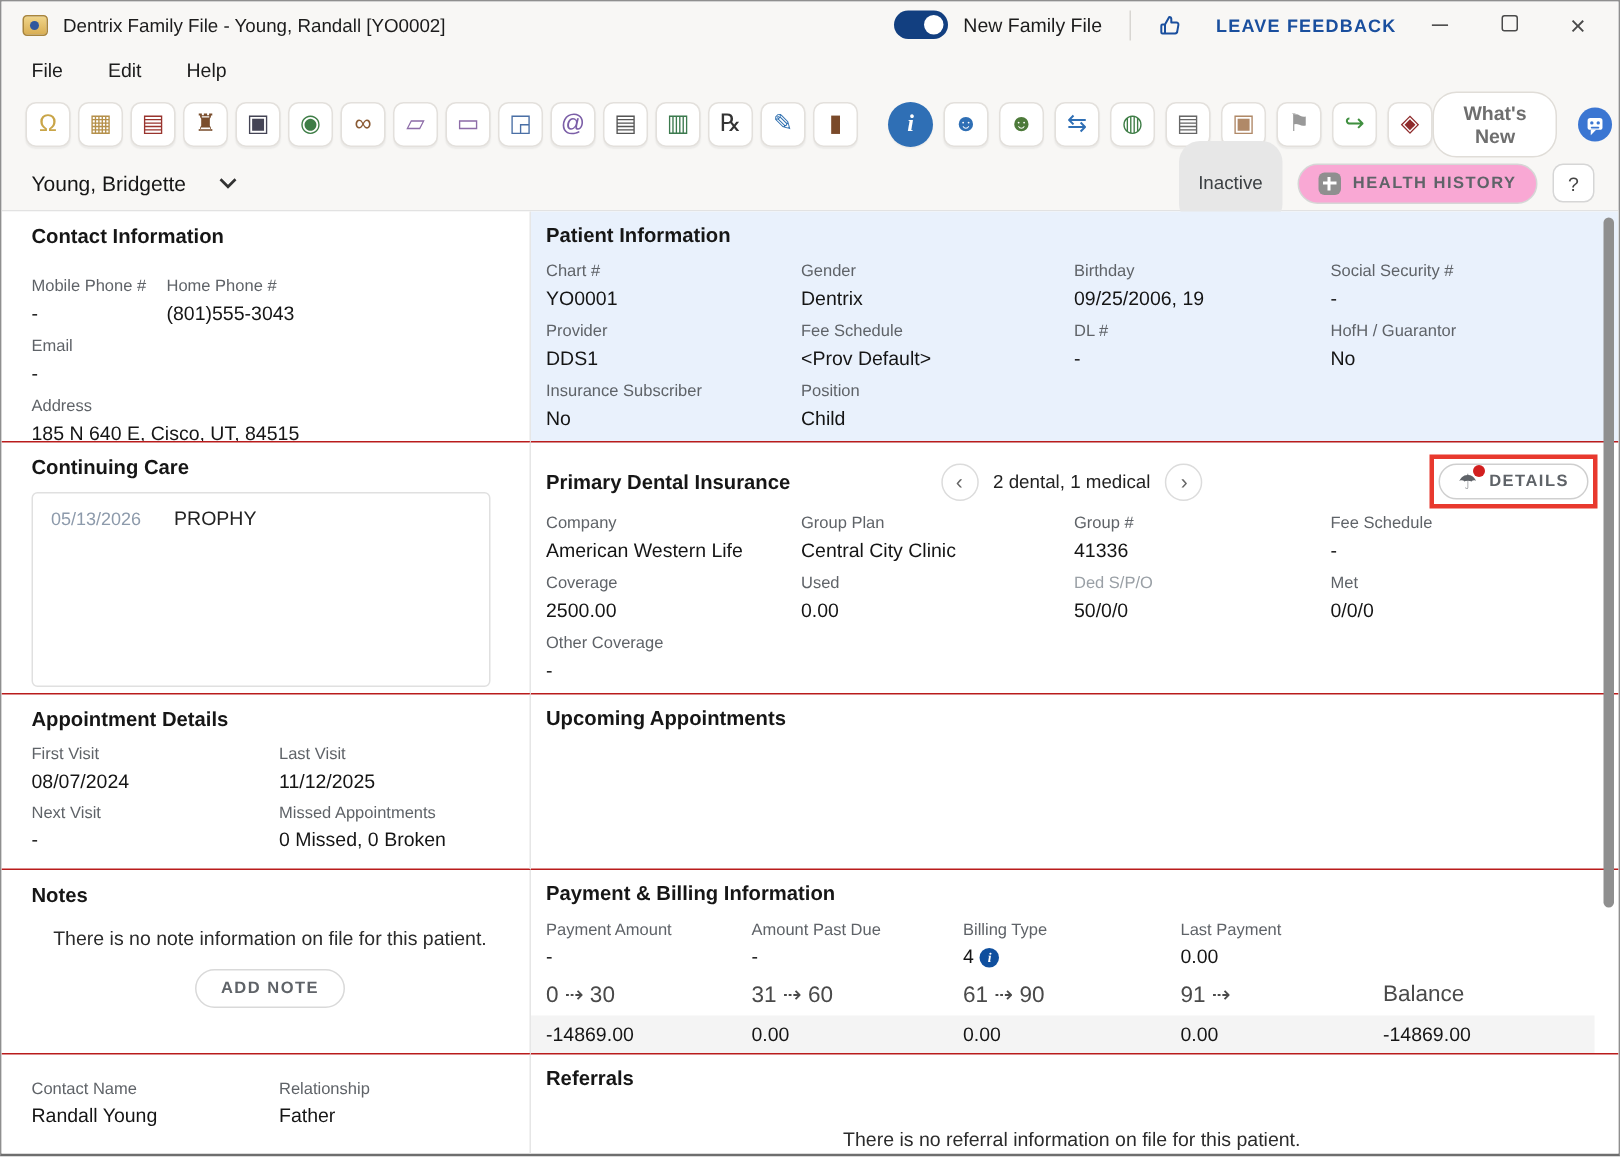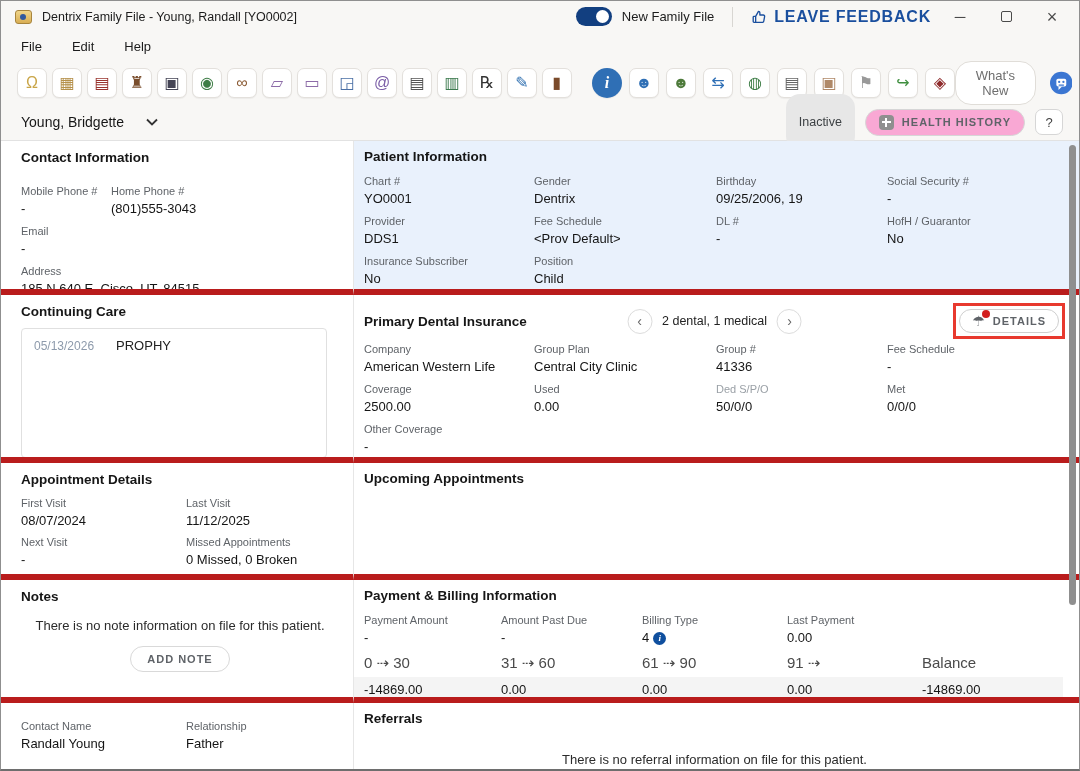--- a/index.html
+++ b/index.html
@@ -11,52 +11,52 @@
   .chrome { background:#f8f7f5; }
   .titlebar { height:31px; display:flex; align-items:center; padding:0 10px 0 14px; }
   .app-icon { width:17px; height:14px; background:linear-gradient(#f0d58a,#d9ae53); border:1px solid #a8853d; border-radius:3px; position:relative; margin-right:10px; flex:0 0 auto;}
   .app-icon::after { content:""; position:absolute; left:4px; top:3px; width:6px; height:6px; border-radius:50%; background:#31589e; }
   .title-text { font-size:12.5px; color:#1c1c1c; }
   .titlebar-right { margin-left:auto; display:flex; align-items:center; gap:12px; }
   .toggle { width:36px; height:19px; background:#123f80; border-radius:10px; position:relative; display:inline-block; cursor:pointer; }
   .toggle .knob { position:absolute; right:3px; top:3px; width:13px; height:13px; border-radius:50%; background:#fff; }
   .toggle-label { font-size:13px; color:#1c1c1c; margin-left:-2px; }
   .tb-divider { width:1px; height:20px; background:#d8d6d2; margin:0 6px; }
-  .feedback { display:flex; align-items:center; gap:7px; color:#1a4f9e; font-size:16px; font-weight:bold; letter-spacing:0.8px; cursor:pointer; }
+  .feedback { display:flex; align-items:center; gap:23px; color:#1a4f9e; font-size:12px; font-weight:bold; letter-spacing:0.8px; cursor:pointer; }
   .winctl { width:34px; text-align:center; font-size:15px; color:#4a4a4a; cursor:pointer; line-height:28px; }
   .maxbox { display:inline-block; width:11px; height:11px; border:1.5px solid #4a4a4a; border-radius:2px; }
   .menubar { height:29px; display:flex; align-items:center; padding-left:20px; gap:0; }
   .menu-item { font-size:13px; color:#1c1c1c; padding:4px 14px 4px 0; margin-right:16px; cursor:pointer; }
 
   .toolbar { height:43px; display:flex; align-items:center; padding:0 14px 0 16px; }
   .tool-group { display:flex; align-items:center; gap:5px; }
   .tool-group.g2 { margin-left:20px; gap:7px; }
   .tool-btn { width:30px; height:30px; background:#fff; border:1px solid #e3e0dc; border-radius:7px; box-shadow:0 1px 1px rgba(0,0,0,0.05); display:flex; align-items:center; justify-content:center; cursor:pointer; }
   .tool-btn .glyph { font-size:16px; line-height:1; }
   .tool-btn.round { border-radius:50%; border:none; }
   .tool-btn.round .glyph { font-weight:bold; font-style:italic; font-family:"Liberation Serif","DejaVu Serif",serif; }
   .toolbar-right { margin-left:auto; display:flex; align-items:center; gap:14px; }
-  .whats-new { background:#fff; border:1px solid #e0ddd8; border-radius:16px; padding:6px 15px; font-size:13px; font-weight:normal; color:#6e6e6e; cursor:pointer; }
+  .whats-new { background:#fff; border:1px solid #e0ddd8; border-radius:16px; padding:6px 15px; font-size:13px; font-weight:bold; color:#6e6e6e; cursor:pointer; }
   .robot { width:32px; height:32px; cursor:pointer; }
 
   .patientbar { height:37px; display:flex; align-items:center; padding:0 16px 0 20px; border-bottom:1px solid #e2e2e2; }
   .patient-name { font-size:14px; font-weight:normal; color:#161616; display:flex; align-items:center; gap:22px; cursor:pointer; }
   .patientbar-right { margin-left:auto; display:flex; align-items:center; gap:10px; }
   .status-pill { background:#e7e7e7; border-radius:14px; padding:21px 13px; font-size:12.5px; color:#3c4043; }
   .hh-btn { display:flex; align-items:center; gap:8px; background:#f9a8d4; border:1px solid #d6d6d6; border-radius:16px; padding:5px 13px; cursor:pointer; }
   .hh-icon { width:15px; height:15px; background:#8f8f8f; border-radius:4px; position:relative; }
   .hh-icon::before,.hh-icon::after { content:""; position:absolute; background:#fff; }
   .hh-icon::before { left:6.5px; top:3px; width:2px; height:9px; }
   .hh-icon::after { left:3px; top:6.5px; width:9px; height:2px; }
   .hh-label { font-size:11px; font-weight:bold; letter-spacing:1px; color:#5f6368; }
   .help-btn { width:28px; height:26px; background:#fff; border:1px solid #d6d6d6; border-radius:7px; font-size:13px; color:#444; display:flex; align-items:center; justify-content:center; cursor:pointer; }
 
   
   .content { display:grid; grid-template-columns:353px 1fr; grid-template-rows:154px 168px 117px 123px 1fr; height:630px; background:#fff; }
-  .cell { border-bottom:6px solid #b91c1c; overflow:hidden; }
+  .cell { border-bottom:1px solid #b91c1c; overflow:hidden; }
   .cell.left { border-right:1px solid #e6e6e6; padding:9px 14px 0 20px; }
   .cell.right { padding:8px 14px 0 10px; }
   .cell.lastrow { border-bottom:none; }
   .sec-title { font-size:13.5px; font-weight:bold; color:#161616; }
   .flabel { font-size:11px; color:#5f6368; white-space:nowrap; }
   .fvalue { font-size:13px; color:#151515; margin-top:4px; white-space:nowrap; }
 
   .pi-bg { background:#e9f1fc; }
   .grid4 { display:grid; grid-template-columns:170px 182px 171px 1fr; margin-top:11px; row-gap:9px; }
   .grid2c { display:grid; grid-template-columns:90px 1fr; margin-top:20px; }

